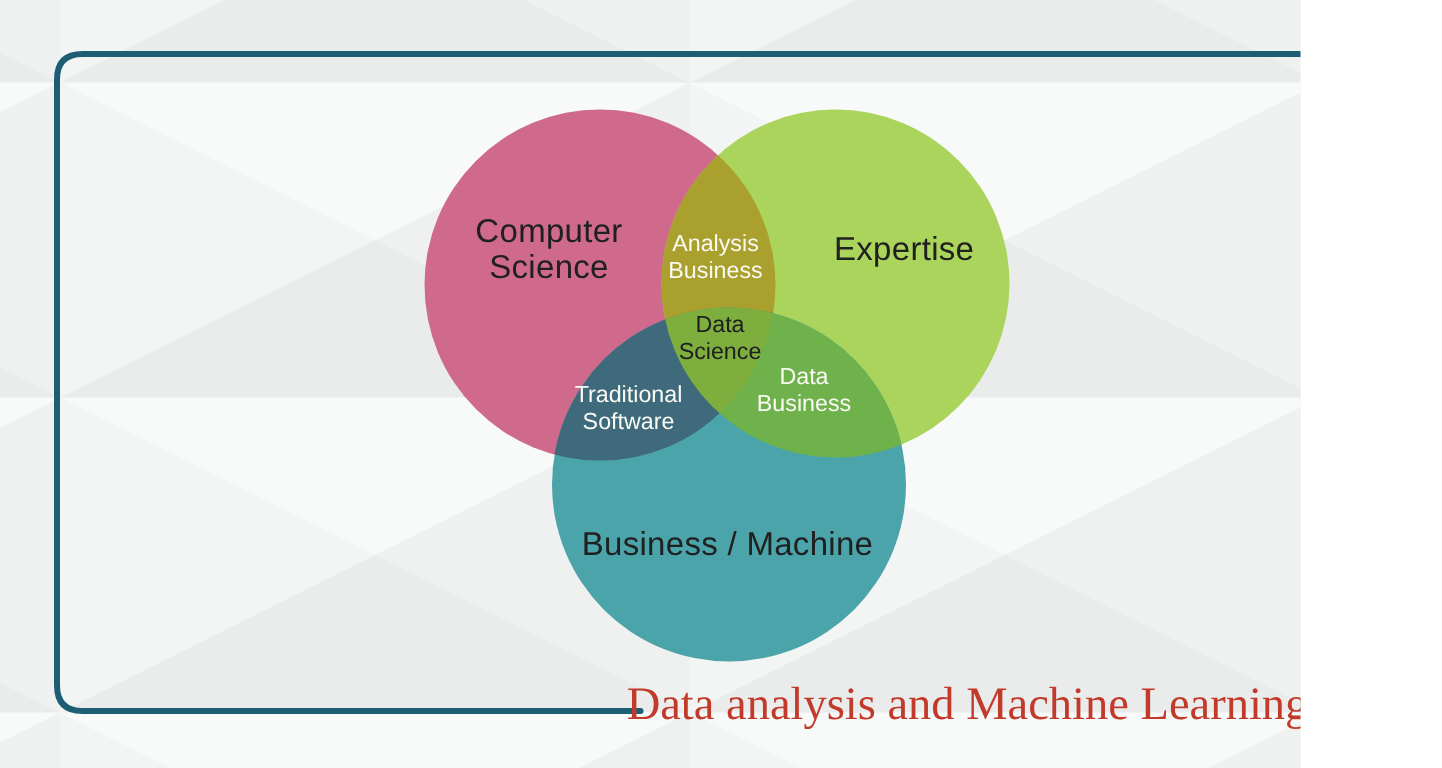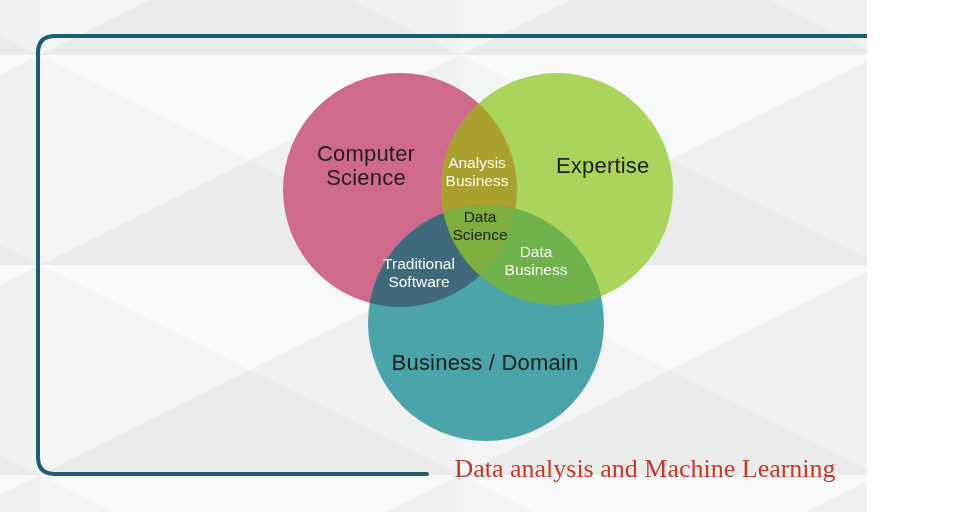--- a/index.html
+++ b/index.html
@@ -28,21 +28,21 @@
   .light { color:#fafaf4; }
   #lbl-cs { left:366px; top:166px; }
   #lbl-ms { left:556px; top:166px; transform:translate(0,-50%); text-align:left; }
   #lbl-be { left:485px; top:363px; }
   #lbl-ml { left:477px; top:172px; }
   #lbl-ds { left:480px; top:226px; }
   #lbl-ts { left:419px; top:273px; }
   #lbl-da { left:536px; top:261px; }
   .caption {
     position:absolute; left:645px; top:469px; transform:translate(-50%,-50%);
-    font-family:"Liberation Serif", serif; font-size:26px; color:#c23a2a;
+    font-family:"Liberation Serif", serif; font-size:31px; color:#c23a2a;
     white-space:nowrap; pointer-events:none;
   }
 </style>
 </head>
 <body>
 
 <div class="stage">
 
   <svg class="venn-svg" width="961" height="512" viewBox="0 0 961 512">
     <defs>
@@ -76,21 +76,21 @@
   <div id="lbl-cs" class="lbl lbl-main dark">
     <span>Computer</span>
     <span>Science</span>
   </div>
 
   <div id="lbl-ms" class="lbl lbl-main dark">
     <span>Expertise</span>
   </div>
 
   <div id="lbl-be" class="lbl lbl-main dark">
-    <span>Business / Domain</span>
+    <span>Business / Machine</span>
   </div>
 
   <div id="lbl-ml" class="lbl lbl-small light">
     <span>Analysis</span>
     <span>Business</span>
   </div>
 
   <div id="lbl-ds" class="lbl lbl-small dark">
     <span>Data</span>
     <span>Science</span>

